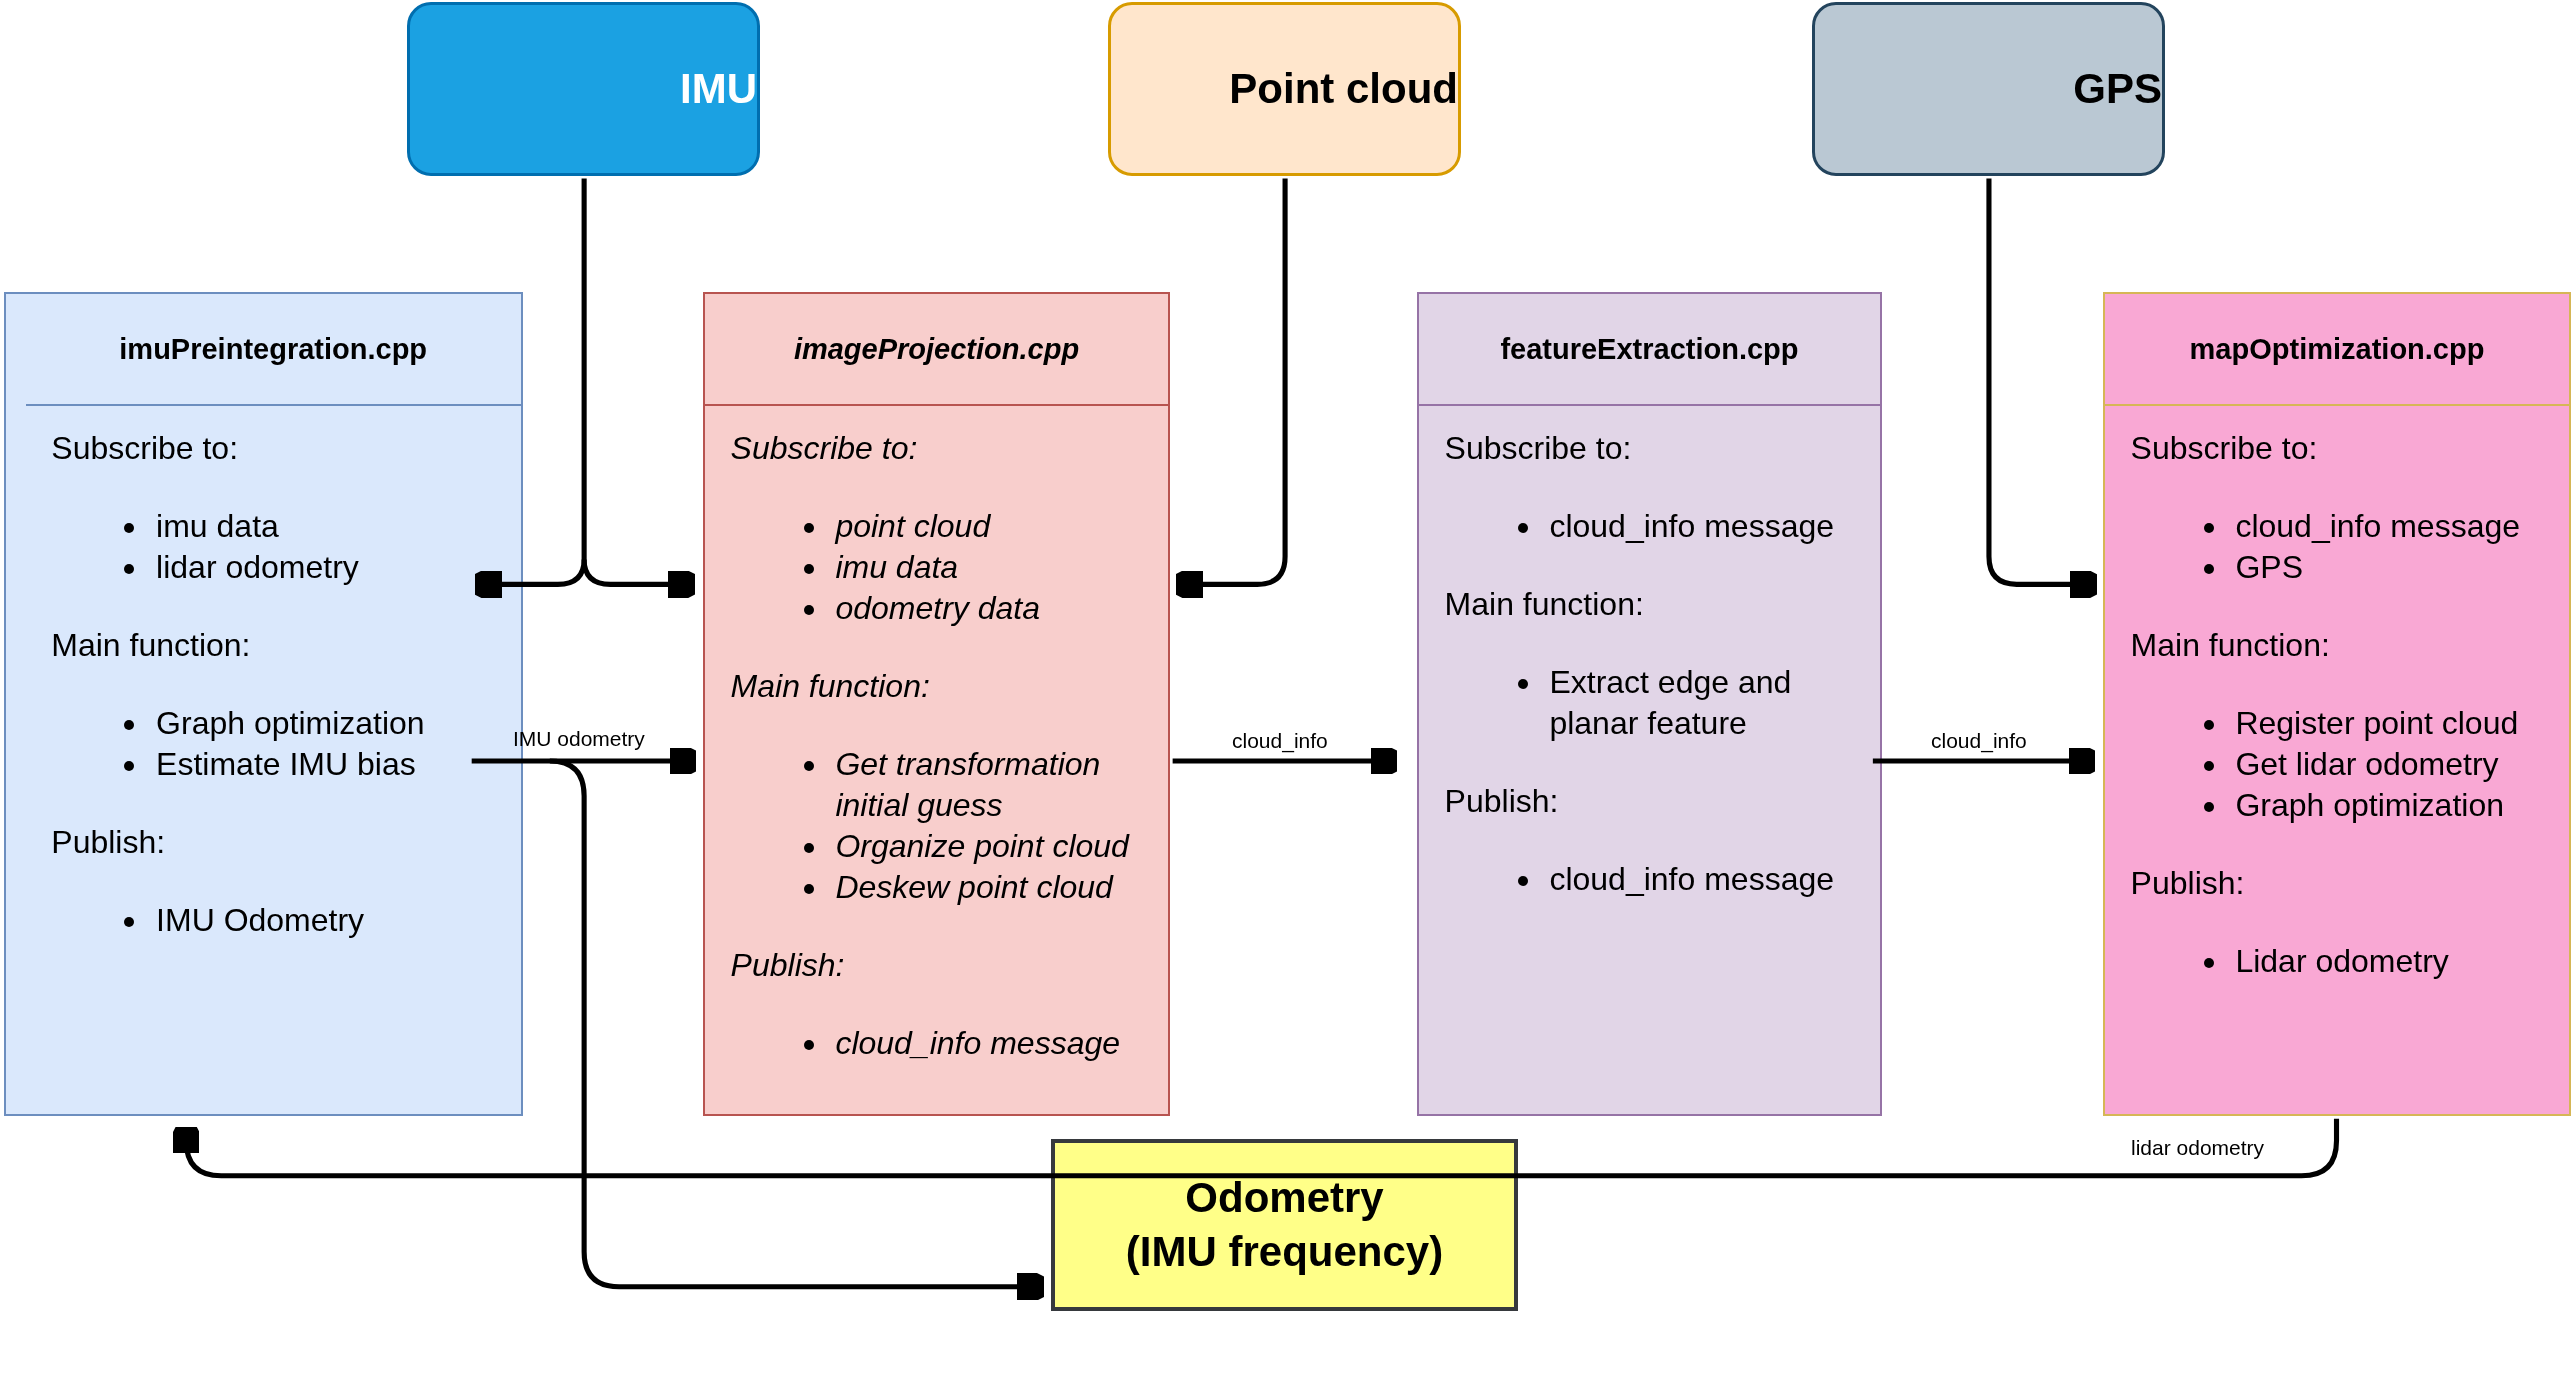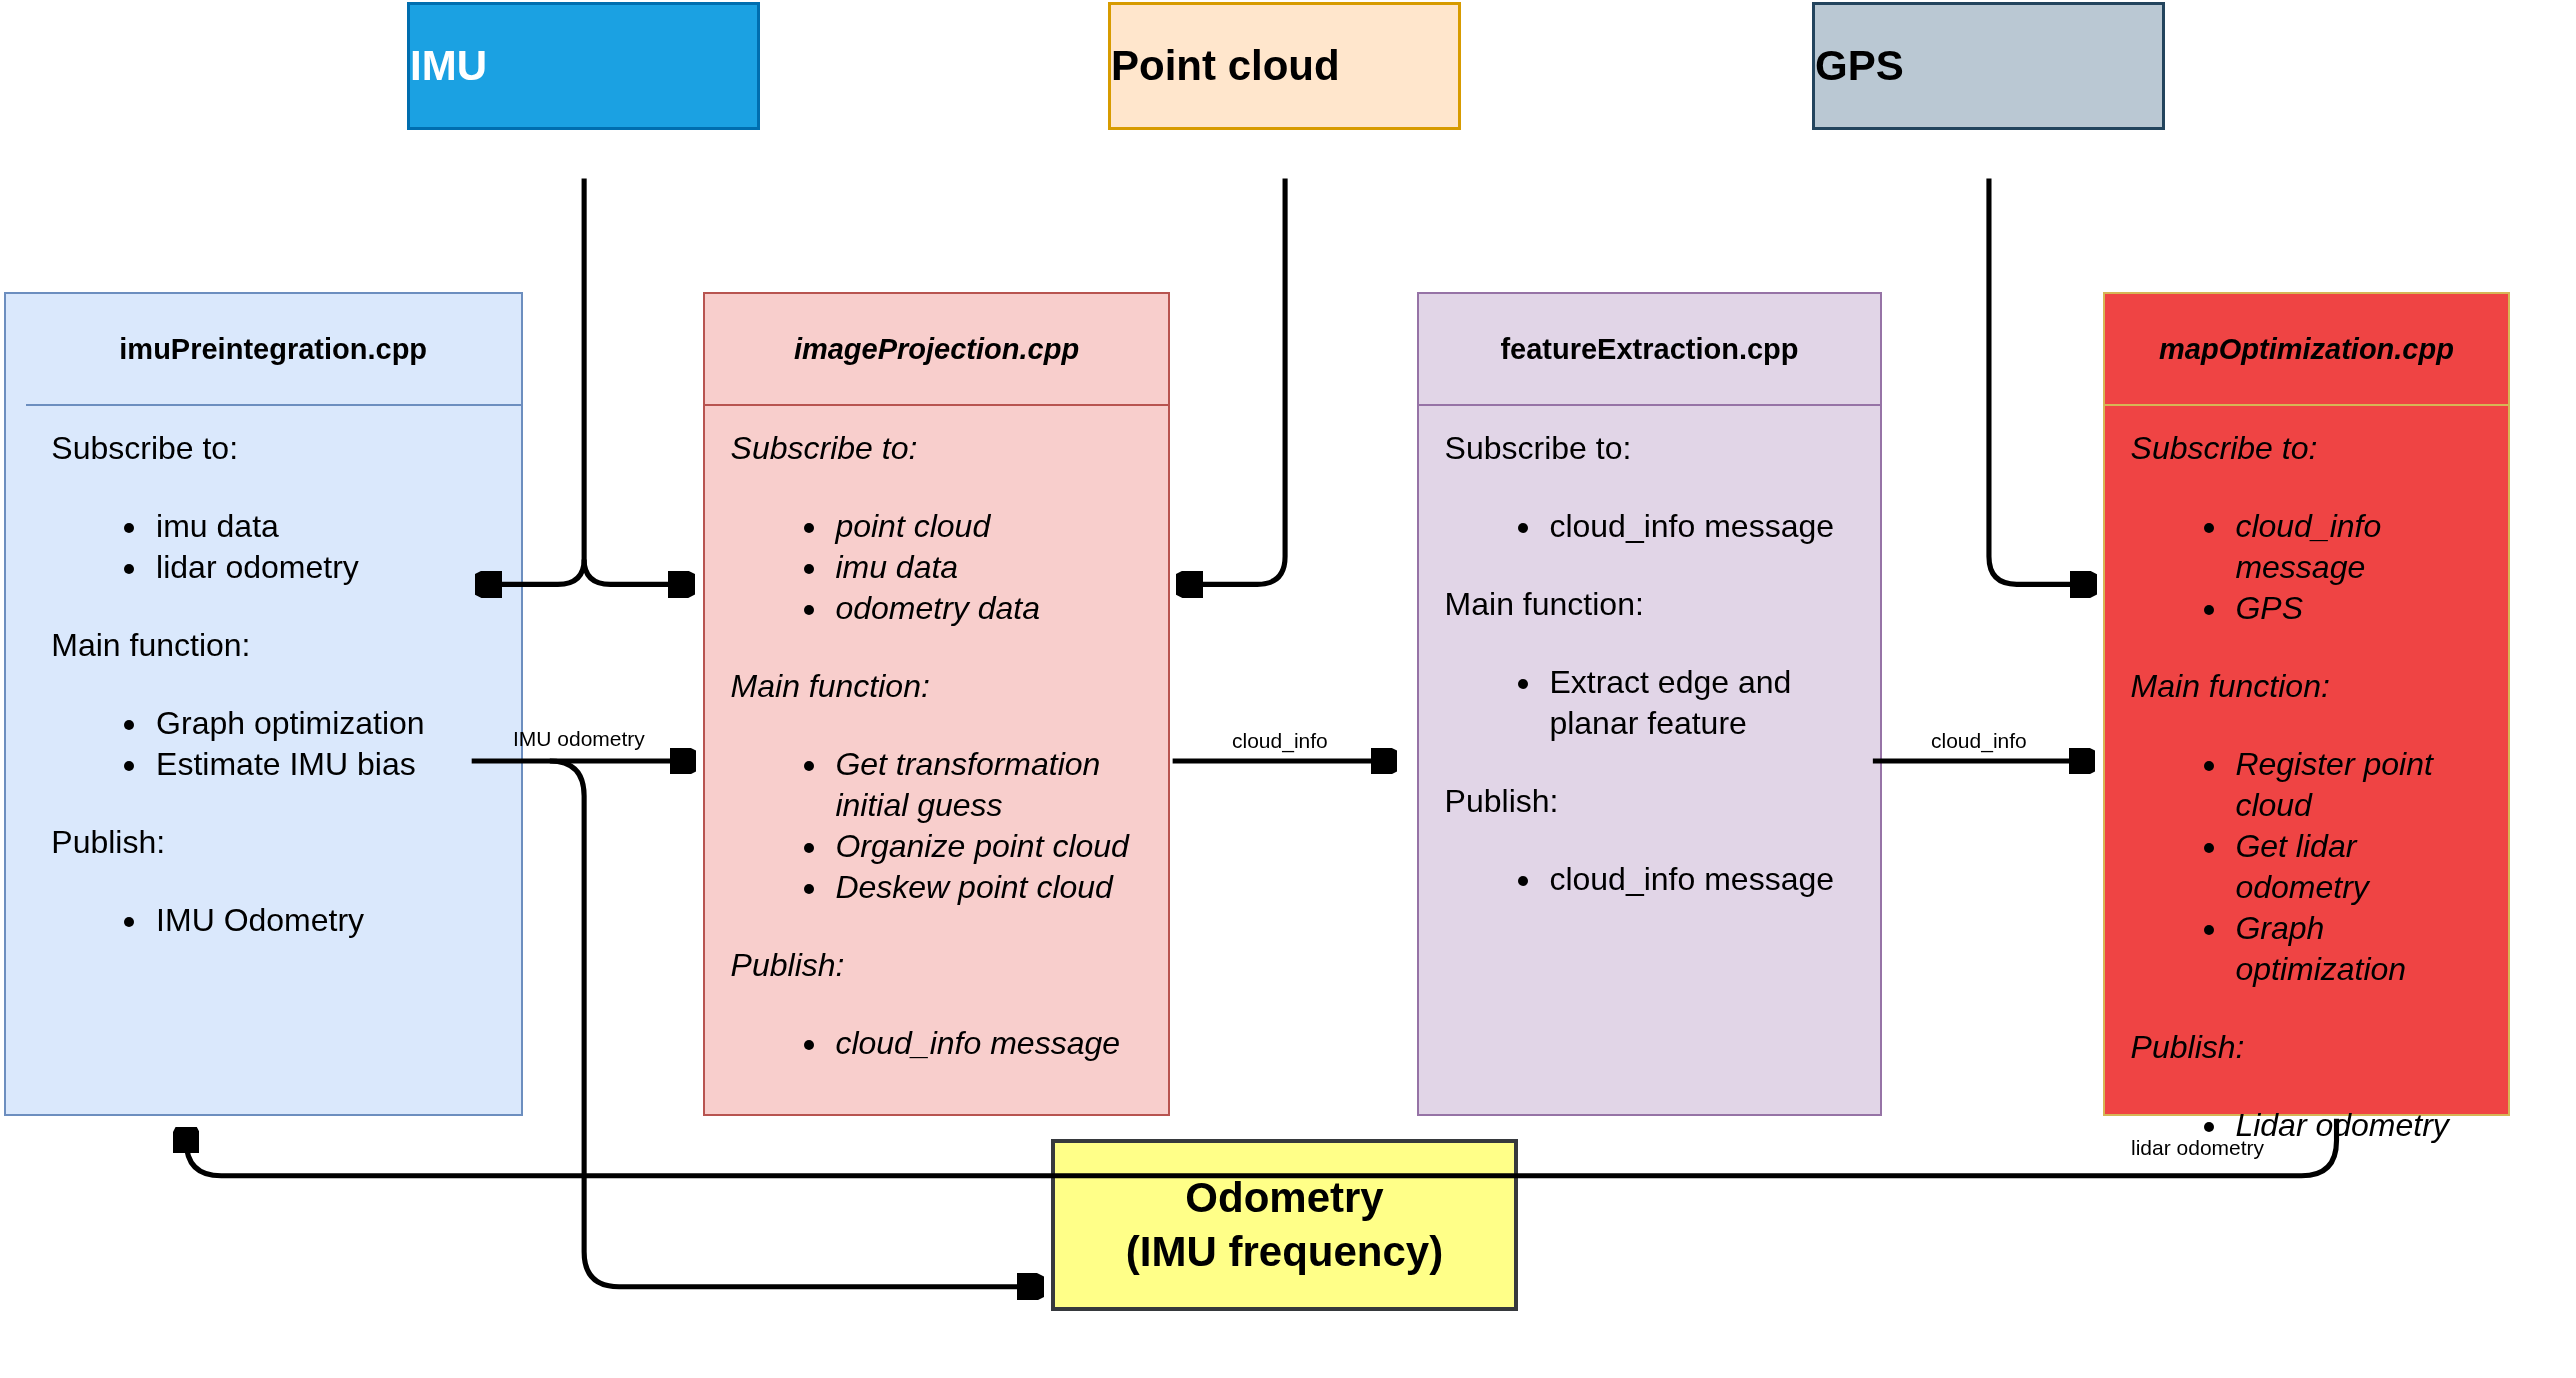--- a/index.html
+++ b/index.html
@@ -1,31 +1,31 @@
 <!DOCTYPE html>
 <html style="font-size:11.7px"><head>
 <meta charset="utf-8">
 <style>
   html,body{margin:0;padding:0;background:#ffffff;}
   body{width:2576px;height:1379px;position:relative;font-family:"Liberation Sans",sans-serif;color:#000;}
 
   
-  .src{position:absolute;top:1.5px;height:128px;width:353px;box-sizing:border-box;
-       display:flex;align-items:center;justify-content:flex-start;
-       font-weight:bold;font-size:42px;}
+  .src{position:absolute;top:1.5px;height:174px;width:353px;box-sizing:border-box;
+       display:flex;align-items:center;justify-content:flex-end;
+       font-weight:bold;font-size:42px;border-radius:24px;}
   .src-imu{left:407px;background:#1BA1E2;border:3.7px solid #006EAF;color:#ffffff;}
   .src-pc{left:1108px;background:#FFE6CC;border:3.7px solid #D79B00;color:#000;}
   .src-gps{left:1812px;background:#BAC8D3;border:3.7px solid #23445D;color:#000;}
 
   
   .module{position:absolute;top:292px;height:824px;box-sizing:border-box;border:2.9px solid;}
   .m0{left:3.7px;width:519px;background:#DAE8FC;border-color:#6C8EBF;padding-left:20px;}
   .m1{left:703px;width:467px;background:#F8CECC;border-color:#B85450;font-style:italic;}
   .m2{left:1405px;width:465px;background:#E1D5E7;border-color:#9673A6;margin-left:12px;}
-  .m3{left:2103px;width:407px;background:#ef4444;border-color:#D6B656;font-style:italic;}
+  .m3{left:2103px;width:468px;background:#f9a8d4;border-color:#D6B656;}
   .module-header{height:110px;display:flex;align-items:center;justify-content:center;
        font-weight:bold;font-size:29px;border-bottom:2.9px solid;border-color:inherit;}
   .module-body{padding:22px 14.6px 0 25.6px;font-size:32px;line-height:41px;}
   .sec-label{margin:0;}
   .module-body ul{margin:37px 0;padding-left:99px;list-style:disc;}
   .module-body li{padding-left:5.8px;}
 
   
   .outbox{position:absolute;left:1051px;top:1139px;width:467px;height:172px;box-sizing:border-box;
        background:#FFFF88;border:4.4px solid #36393D;display:flex;flex-direction:column;

